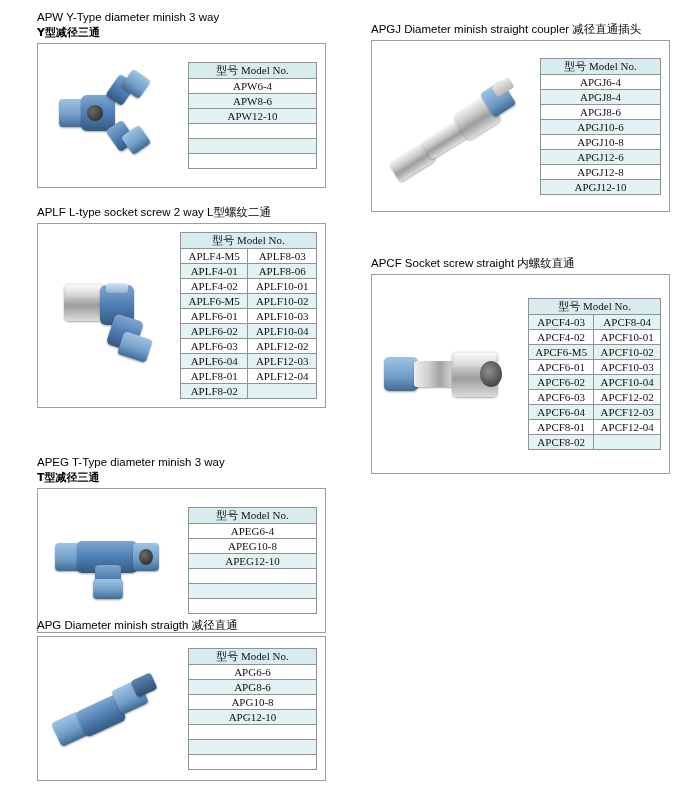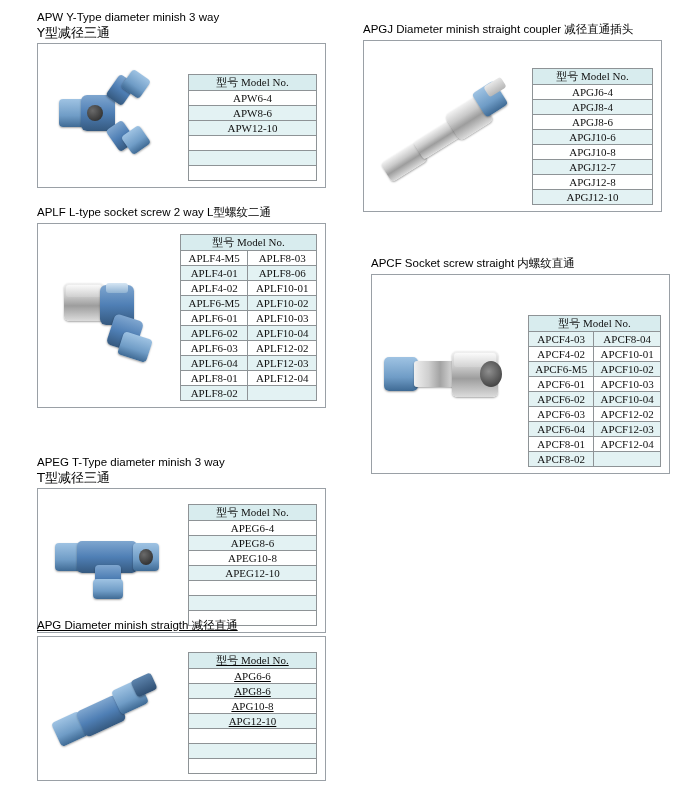--- a/index.html
+++ b/index.html
@@ -23,26 +23,26 @@
     position: absolute;
     padding-left: 27px;
   }
   .title {
     font-size: 11.5px;
     line-height: 15px;
     color: #000;
     white-space: nowrap;
     margin-bottom: 3px;
   }
-  .title .cn { font-family: "DejaVu Sans", sans-serif; font-size: 13px; }
+  .title .cn { font-family: "DejaVu Sans", sans-serif; font-size: 11px; font-weight: bold; }
   .panel {
     border: 1px solid #9aa0a6;
     background: #fff;
     display: flex;
-    align-items: flex-end;
+    align-items: center;
     padding: 0;
   }
   .img-cell {
     display: flex;
     align-items: center;
     justify-content: center;
     flex: 0 0 auto;
   }
   .tbl {
     border-collapse: collapse;
@@ -124,21 +124,21 @@
               <td class="empty"></td>
             </tr>
         <tr>
               <td class="empty"></td>
             </tr>
       </tbody>
         </table>
     </div>
   </div>
 
-  <div class="block" style="left:336px; top:22px; width:326px;">
+  <div class="block" style="left:344px; top:22px; width:326px;">
     <div class="title">
       <div>APGJ  Diameter minish straight coupler  减径直通插头</div>
     </div>
     <div class="panel" style="height:172px;">
       <div class="img-cell" style="width:168px;height:170px;">
         <div class="art" style="width:150px;height:110px;">
 
           <div style="position:absolute;left:10px;top:80px;width:42px;height:22px;border-radius:4px;transform:rotate(-32deg);" class="steel shadow"></div>
           <div style="position:absolute;left:42px;top:58px;width:46px;height:20px;border-radius:3px;transform:rotate(-32deg);" class="steel shadow"></div>
           <div style="position:absolute;left:76px;top:32px;width:40px;height:30px;border-radius:5px;transform:rotate(-32deg);" class="steel shadow"></div>
@@ -160,21 +160,21 @@
         <tr>
               <td>APGJ8-6</td>
             </tr>
         <tr class="alt">
               <td>APGJ10-6</td>
             </tr>
         <tr>
               <td>APGJ10-8</td>
             </tr>
         <tr class="alt">
-              <td>APGJ12-7</td>
+              <td>APGJ12-6</td>
             </tr>
         <tr>
               <td>APGJ12-8</td>
             </tr>
         <tr class="alt">
               <td>APGJ12-10</td>
             </tr>
       </tbody>
         </table>
     </div>
@@ -325,44 +325,41 @@
         </div>
       </div>
       <table class="tbl" style="width:150px;">
         <tbody>
             <tr>
           <th class="hdr">型号 Model No.</th>
         </tr>
         <tr>
               <td>APEG6-4</td>
             </tr>
-        <tr class="alt">
-              <td>APEG8-6</td>
-            </tr>
         <tr>
               <td>APEG10-8</td>
             </tr>
         <tr class="alt">
               <td>APEG12-10</td>
             </tr>
         <tr>
               <td class="empty"></td>
             </tr>
         <tr class="alt">
               <td class="empty"></td>
             </tr>
         <tr>
               <td class="empty"></td>
             </tr>
       </tbody>
         </table>
     </div>
   </div>
 
-  <div class="block" style="left:10px; top:618px; width:316px;text-decoration:underline;">
+  <div class="block" style="left:10px; top:618px; width:316px;">
     <div class="title">
       <div>APG  Diameter minish straigth  减径直通</div>
     </div>
     <div class="panel" style="height:145px;">
       <div class="img-cell" style="width:150px;height:143px;">
         <div class="art" style="width:124px;height:74px;">
 
           <div style="position:absolute;left:4px;top:44px;width:30px;height:26px;border-radius:4px;transform:rotate(-25deg);" class="cap shadow"></div>
           <div style="position:absolute;left:28px;top:30px;width:44px;height:28px;border-radius:5px;transform:rotate(-25deg);" class="blue shadow"></div>
           <div style="position:absolute;left:64px;top:12px;width:30px;height:26px;border-radius:4px;transform:rotate(-25deg);" class="cap shadow"></div>

